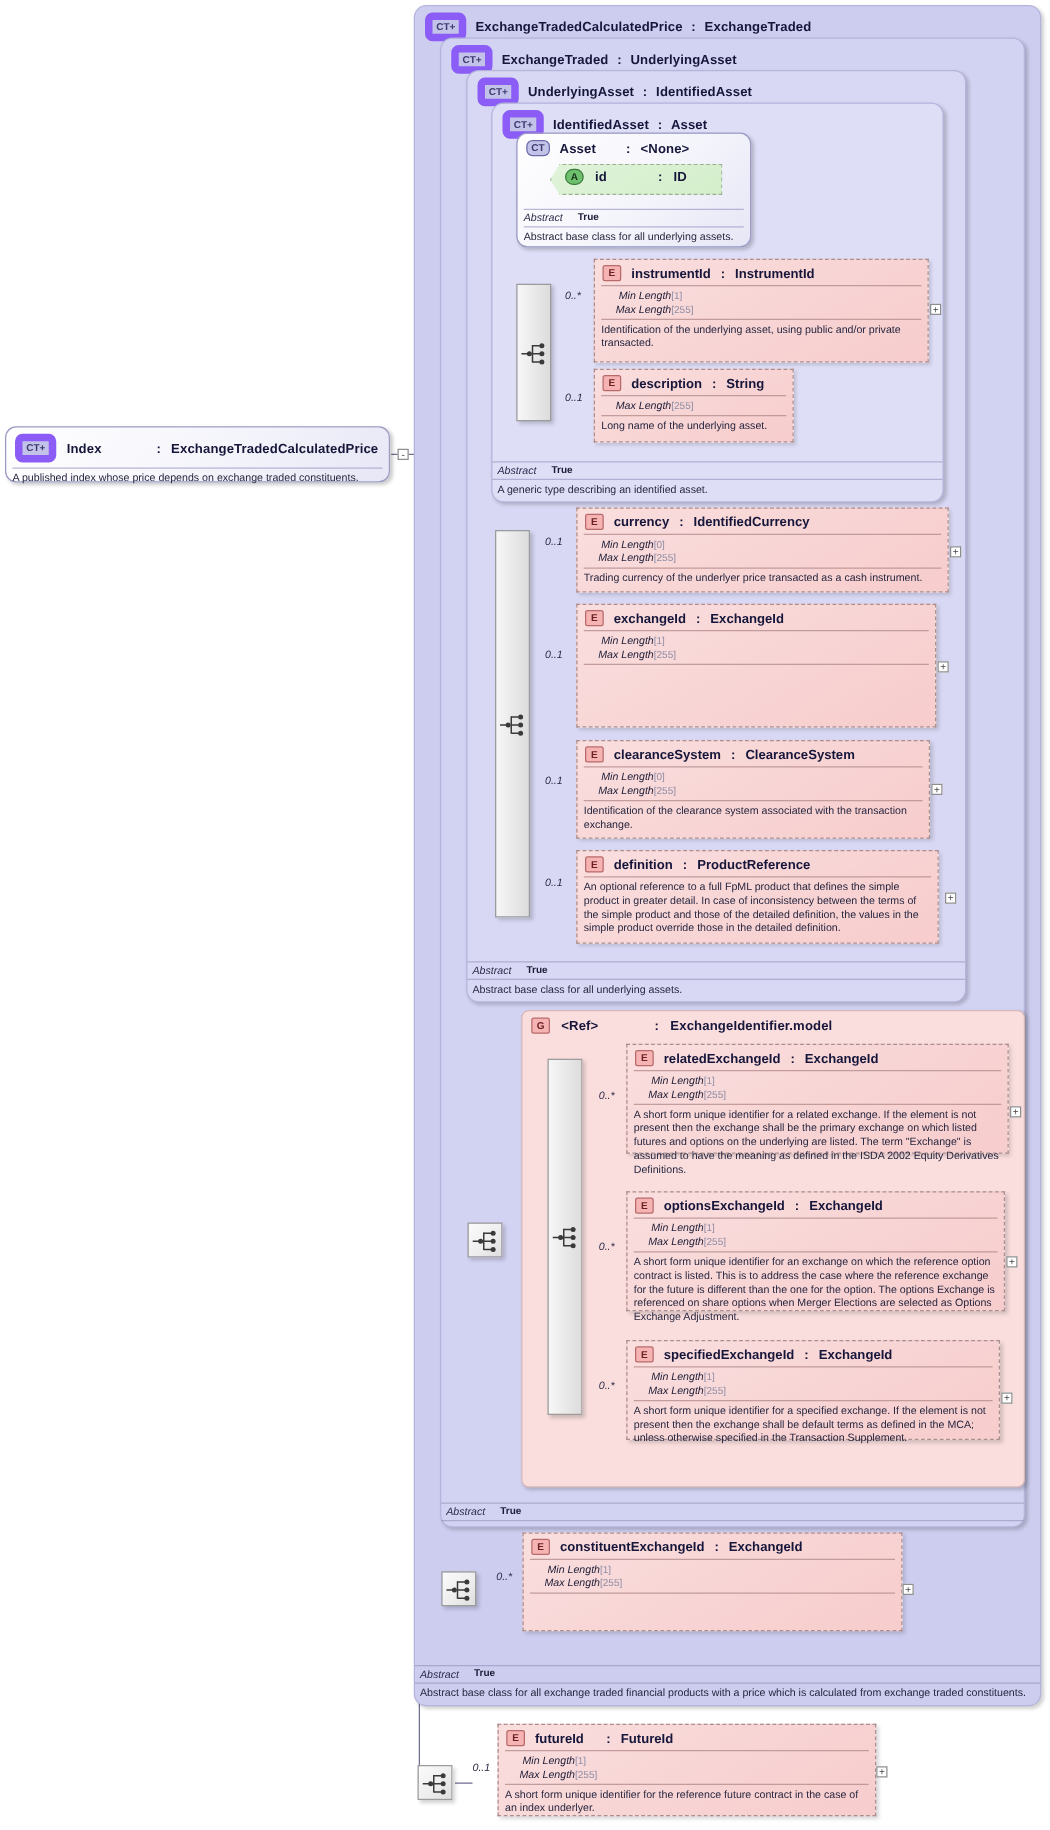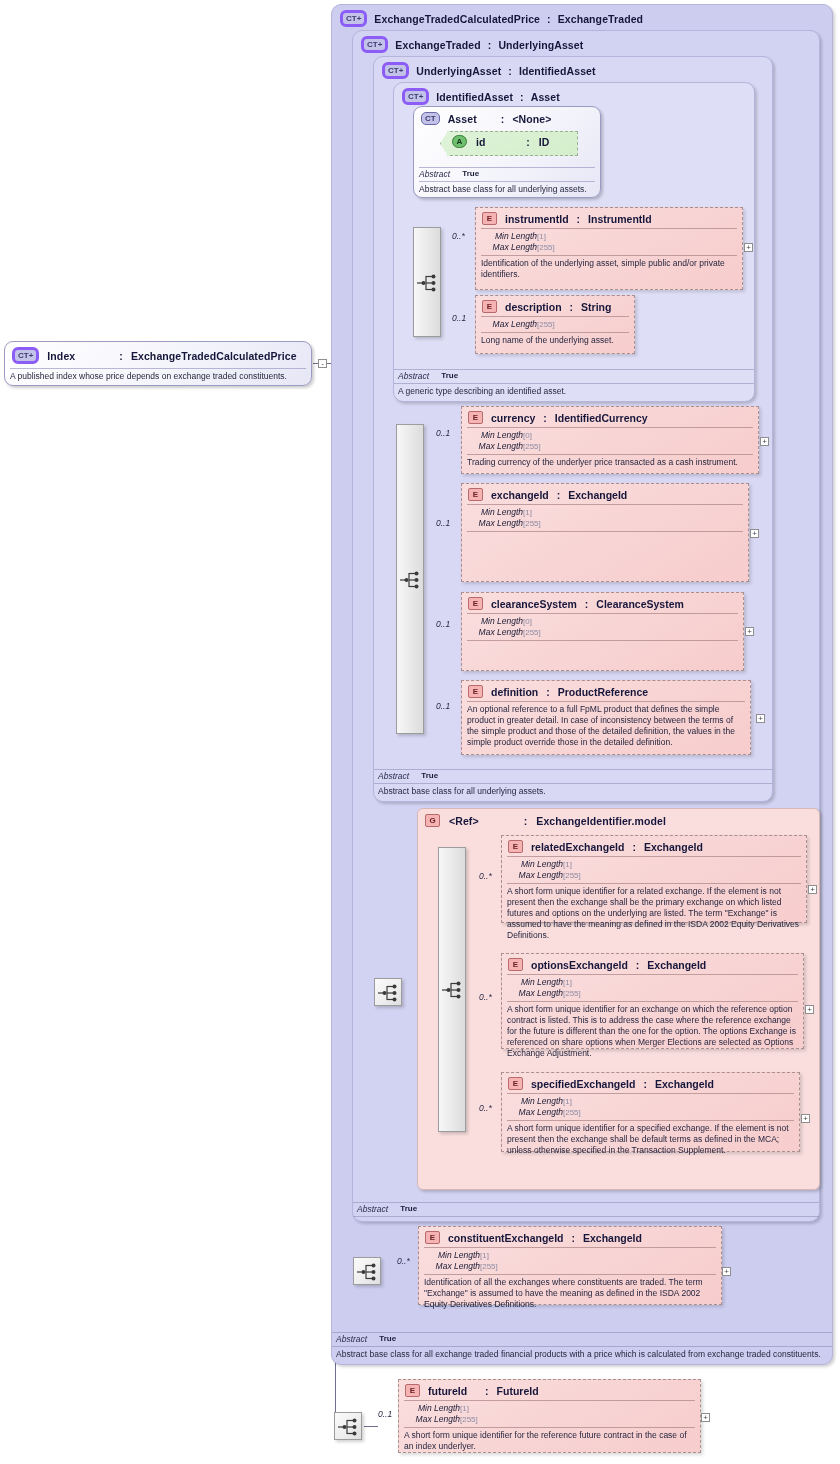--- a/index.html
+++ b/index.html
@@ -26,21 +26,21 @@
     display:flex;align-items:center;gap:7px;
     white-space:nowrap;
   }
   .badge{
     display:inline-block;box-sizing:border-box;
     font-size:8px;line-height:11px;font-weight:bold;
     padding:0 3px;text-align:center;
     color:#3a3a6e;
   }
   .badge.ct{
-    background:#c3c3ea;border:3px solid #8b5cf6;border-radius:6px;
+    background:#c3c3ea;border:6px solid #8b5cf6;border-radius:6px;
     min-width:22px;letter-spacing:0px;
   }
   .badge.ct-plain{
     background:#c3c3ea;border:1px solid #6a6aa8;border-radius:5px;
     min-width:16px;
   }
   .badge.a{
     background:#6ec06e;border:1px solid #3b7a3b;border-radius:7px;
     color:#17331a;min-width:15px;
   }
@@ -318,21 +318,21 @@
       <div class="prow">
           <span class="pname">Min Length</span>
           <span class="pval">[1]</span>
         </div>
       <div class="prow">
           <span class="pname">Max Length</span>
           <span class="pval">[255]</span>
         </div>
     </div>
     <div class="rule"></div>
-    <div class="doc">Identification of the underlying asset, simple public and/or private identifiers.</div>
+    <div class="doc">Identification of the underlying asset, using public and/or private transacted.</div>
   </div>
   <div class="plus" style="left:744px;top:243px;">+</div>
 
   <span class="occ" style="left:452px;top:313px;">0..1</span>
   <div class="ebox" style="left:475px;top:295px;width:160px;height:59px;">
     <div class="hd">
       <span class="badge e">E</span>
       <span class="ename">description</span>
       <span class="ename">:</span>
       <span class="ename">String</span>
@@ -422,20 +422,21 @@
       <div class="prow">
           <span class="pname">Min Length</span>
           <span class="pval">[0]</span>
         </div>
       <div class="prow">
           <span class="pname">Max Length</span>
           <span class="pval">[255]</span>
         </div>
     </div>
     <div class="rule"></div>
+    <div class="doc">Identification of the clearance system associated with the transaction exchange.</div>
   </div>
   <div class="plus" style="left:745px;top:627px;">+</div>
 
   <span class="occ" style="left:436px;top:701px;">0..1</span>
   <div class="ebox" style="left:461px;top:680px;width:290px;height:75px;">
     <div class="hd">
       <span class="badge e">E</span>
       <span class="ename">definition</span>
       <span class="ename">:</span>
       <span class="ename">ProductReference</span>
@@ -580,21 +581,20 @@
       <div class="prow">
           <span class="pname">Min Length</span>
           <span class="pval">[1]</span>
         </div>
       <div class="prow">
           <span class="pname">Max Length</span>
           <span class="pval">[255]</span>
         </div>
     </div>
     <div class="rule"></div>
-    <div class="doc">Identification of all the exchanges where constituents are traded. The term "Exchange" is assumed to have the meaning as defined in the ISDA 2002 Equity Derivatives Definitions.</div>
   </div>
   <div class="plus" style="left:722px;top:1267px;">+</div>
 
   <div class="seqbox" style="left:334px;top:1412px;width:28px;height:28px;">
     <svg class="seqicon" style="left:3px;top:5px;" viewBox="0 0 22 18">
       <line x1="0" y1="9" x2="6" y2="9" stroke="#3a3a3a" stroke-width="1.2"></line>
       <circle cx="6.5" cy="9" r="2" fill="#3a3a3a"></circle>
       <line x1="9" y1="2" x2="9" y2="16" stroke="#3a3a3a" stroke-width="1.2"></line>
       <line x1="9" y1="2.5" x2="15" y2="2.5" stroke="#3a3a3a" stroke-width="1.2"></line>
       <line x1="9" y1="9" x2="15" y2="9" stroke="#3a3a3a" stroke-width="1.2"></line>

